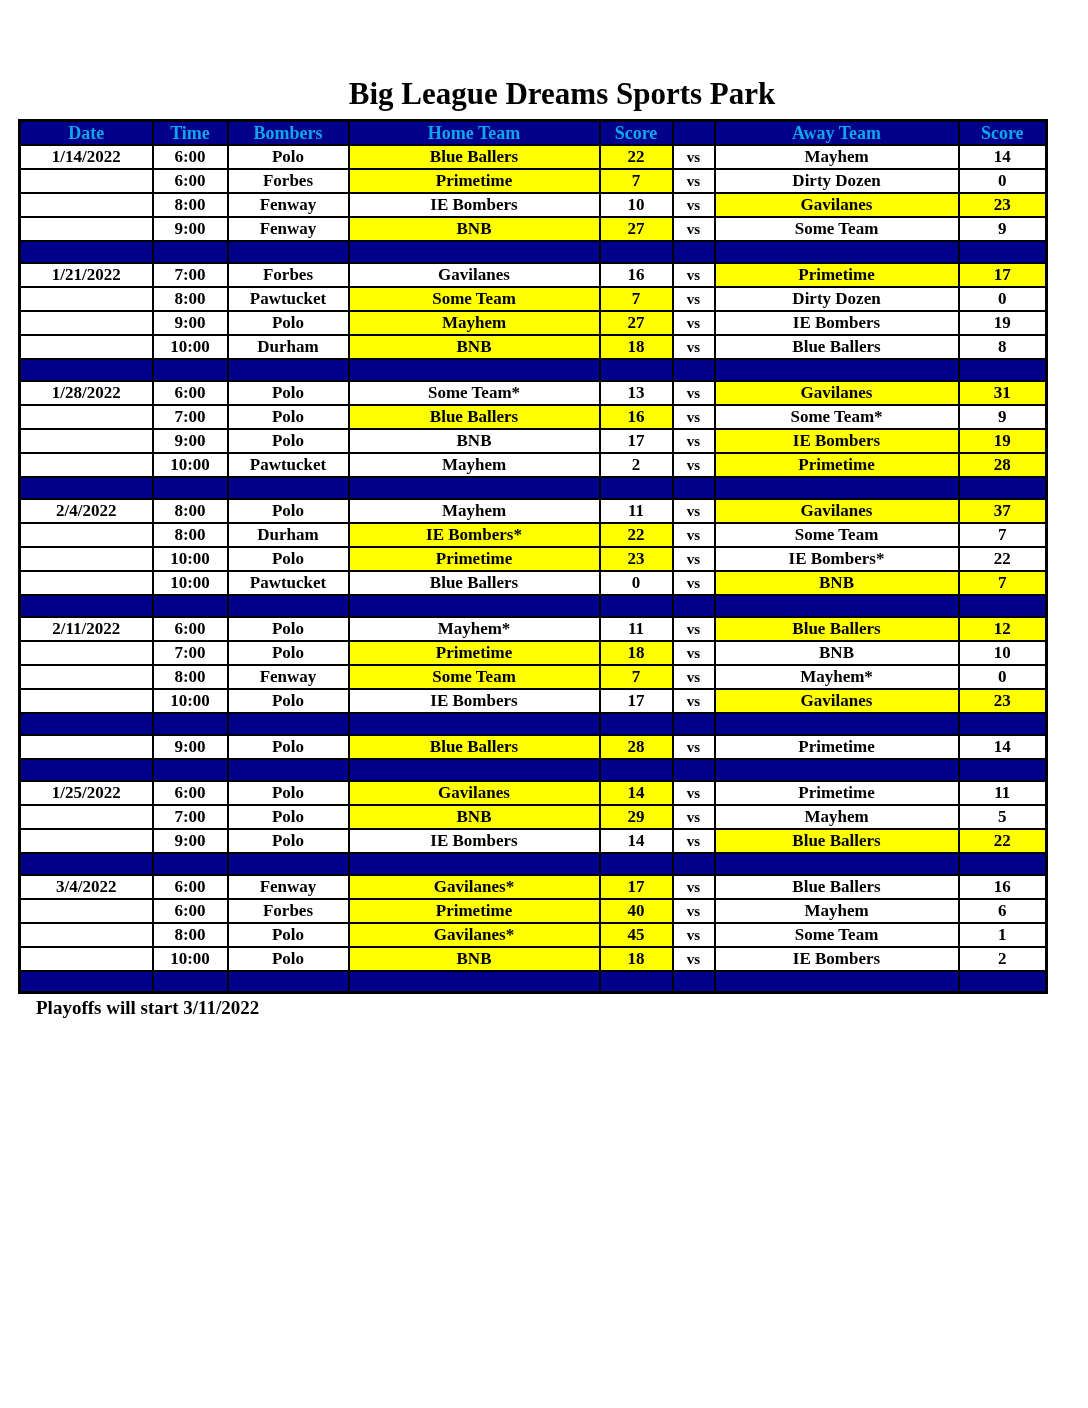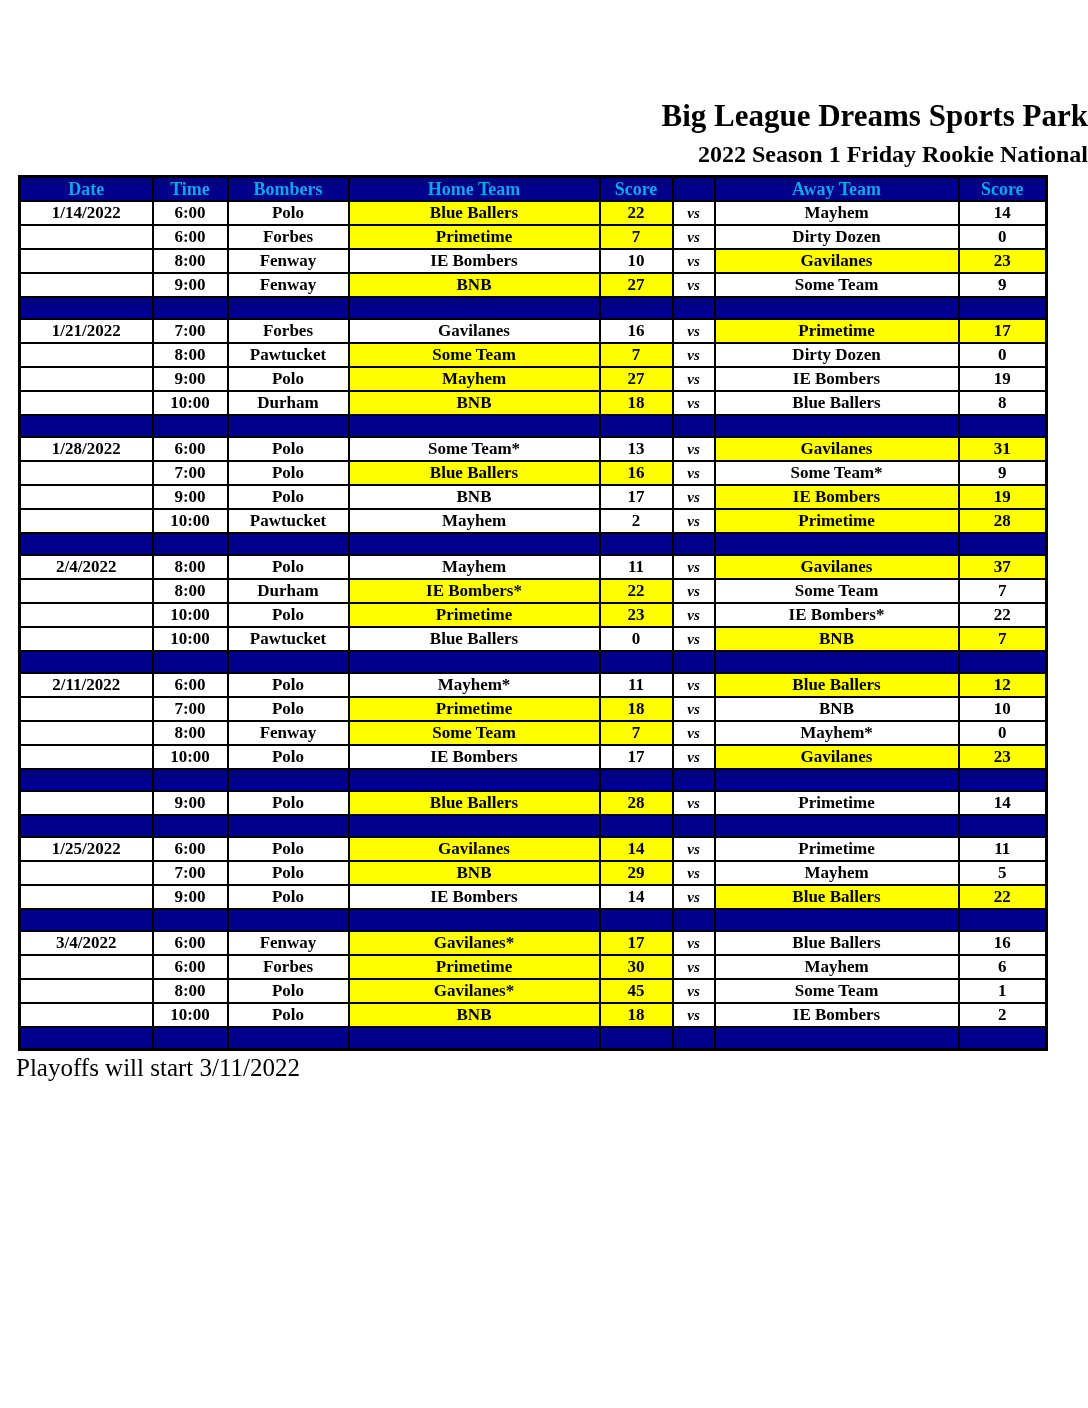--- a/index.html
+++ b/index.html
@@ -1,21 +1,21 @@
 <!DOCTYPE html>
 <html><head>
 <meta charset="utf-8">
 <style>
   html, body { margin:0; padding:0; background:#ffffff; }
   body {
     width:1088px; height:1408px;
     font-family:"Liberation Serif","DejaVu Serif",serif;
     color:#000;
   }
-  .titles { text-align:right; padding-top:98px;margin-left:36px; }
+  .titles { text-align:center; padding-top:76px;margin-left:36px; }
   .title    { font-size:31px; font-weight:bold; line-height:1.15; }
   .subtitle { font-size:24px; font-weight:bold; line-height:1.15; margin-top:7px; }
   .note     { font-size:18px; font-weight:bold; font-style:italic; margin-top:9px; }
 
   table.sched {
     border-collapse:collapse;
     table-layout:fixed;
     width:1027px;
     margin:7px 0 0 18px;
     border:3px solid #000;
@@ -32,34 +32,33 @@
     overflow:hidden;
     box-sizing:border-box;
   }
   .sched thead th {
     background:#00008B;
     color:#0ea5e9;
     font-size:18px;
   }
   tr.sep td { background:#00008B; }
   td.hl { background:#FFFF00; }
-  td.c-vs { font-style:italic; font-size:15px; }
+  td.c-vs { font-size:15px; }
   .footer {
-    font-size:25px; font-weight:normal;
-    margin:3px 0 0 16px;
+    font-size:19px; font-weight:bold;
+    margin:3px 0 0 36px;
   }
 </style>
 </head>
 <body>
 
 <div class="page">
 
   <div class="titles">
     <div class="title">Big League Dreams Sports Park</div>
-    <div class="subtitle">2022 Season 1 Friday Rookie National</div>
   </div>
 
   <table class="sched">
     <colgroup>
       <col style="width:133px">
       <col style="width:75px">
       <col style="width:121px">
       <col style="width:251px">
       <col style="width:73px">
       <col style="width:42px">
@@ -397,21 +396,21 @@
           <td class="c-score hl">17</td>
           <td class="c-vs">vs</td>
           <td class="c-away">Blue Ballers</td>
           <td class="c-score">16</td>
         </tr>
         <tr>
           <td class="c-date"></td>
           <td class="c-time">6:00</td>
           <td class="c-replica">Forbes</td>
           <td class="c-home hl">Primetime</td>
-          <td class="c-score hl">30</td>
+          <td class="c-score hl">40</td>
           <td class="c-vs">vs</td>
           <td class="c-away">Mayhem</td>
           <td class="c-score">6</td>
         </tr>
         <tr>
           <td class="c-date"></td>
           <td class="c-time">8:00</td>
           <td class="c-replica">Polo</td>
           <td class="c-home hl">Gavilanes*</td>
           <td class="c-score hl">45</td>

